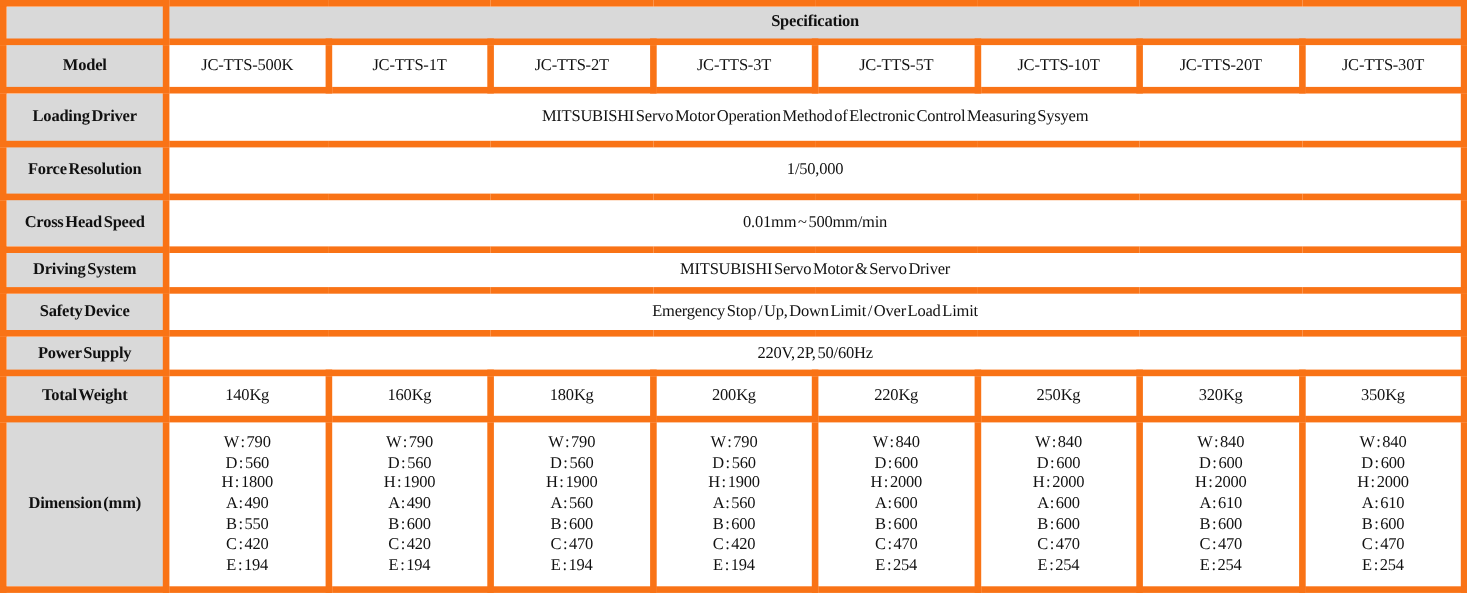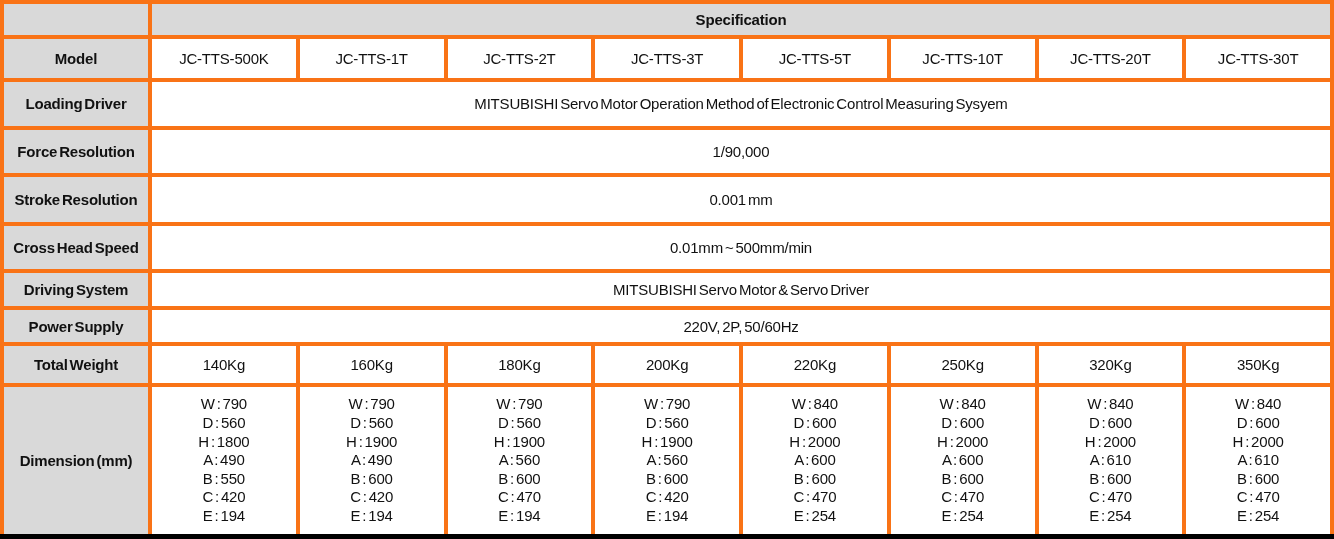--- a/index.html
+++ b/index.html
@@ -12,29 +12,30 @@
   table.spec-table {
     width: 1334px;
     height: 539px;
     border-collapse: collapse;
     table-layout: fixed;
     border: 3px solid #000000;
     border-bottom-width: 5px;
     background: #ffffff;
   }
   table.spec-table td, table.spec-table th {
-    border: 4px solid #f97316;
+    border: 6px solid #f97316;
     text-align: center;
     vertical-align: middle;
     padding: 0 2px;
     font-size: 15px;
     letter-spacing: -0.2px;
     word-spacing: -2px;
     white-space: nowrap;
     overflow: hidden;
+    font-family: Liberation Serif, serif;
   }
   col.c-label { width: 148px; }
   td.hdr {
     background: #d9d9d9;
     font-weight: bold;
     word-spacing: -3px;
   }
   td.corner { background: #d9d9d9; }
   tr.r-spec    { height: 31px; }
   tr.r-model   { height: 38px; margin-top: 48px; }
@@ -85,33 +86,33 @@
       <td>JC-TTS-10T</td>
       <td>JC-TTS-20T</td>
       <td>JC-TTS-30T</td>
     </tr>
     <tr class="r-load">
       <td class="hdr">Loading Driver</td>
       <td colspan="8">MITSUBISHI Servo Motor Operation Method of Electronic Control Measuring Sysyem</td>
     </tr>
     <tr class="r-force">
       <td class="hdr">Force Resolution</td>
-      <td colspan="8">1/90,000</td>
-    </tr>
-    <tr class="r-stroke">
-      <td class="hdr">Stroke Resolution</td>
-      <td colspan="8">0.001 mm</td>
+      <td colspan="8">1/50,000</td>
     </tr>
     <tr class="r-speed">
       <td class="hdr">Cross Head Speed</td>
       <td colspan="8">0.01mm ~ 500mm/min</td>
     </tr>
     <tr class="r-drive">
       <td class="hdr">Driving System</td>
       <td colspan="8">MITSUBISHI Servo Motor &amp; Servo Driver</td>
+    </tr>
+    <tr class="r-safety">
+      <td class="hdr">Safety Device</td>
+      <td colspan="8">Emergency Stop / Up, Down Limit / Over Load Limit</td>
     </tr>
     <tr class="r-power">
       <td class="hdr">Power Supply</td>
       <td colspan="8">220V, 2P, 50/60Hz</td>
     </tr>
     <tr class="r-weight">
       <td class="hdr">Total Weight</td>
       <td>140Kg</td>
       <td>160Kg</td>
       <td>180Kg</td>

